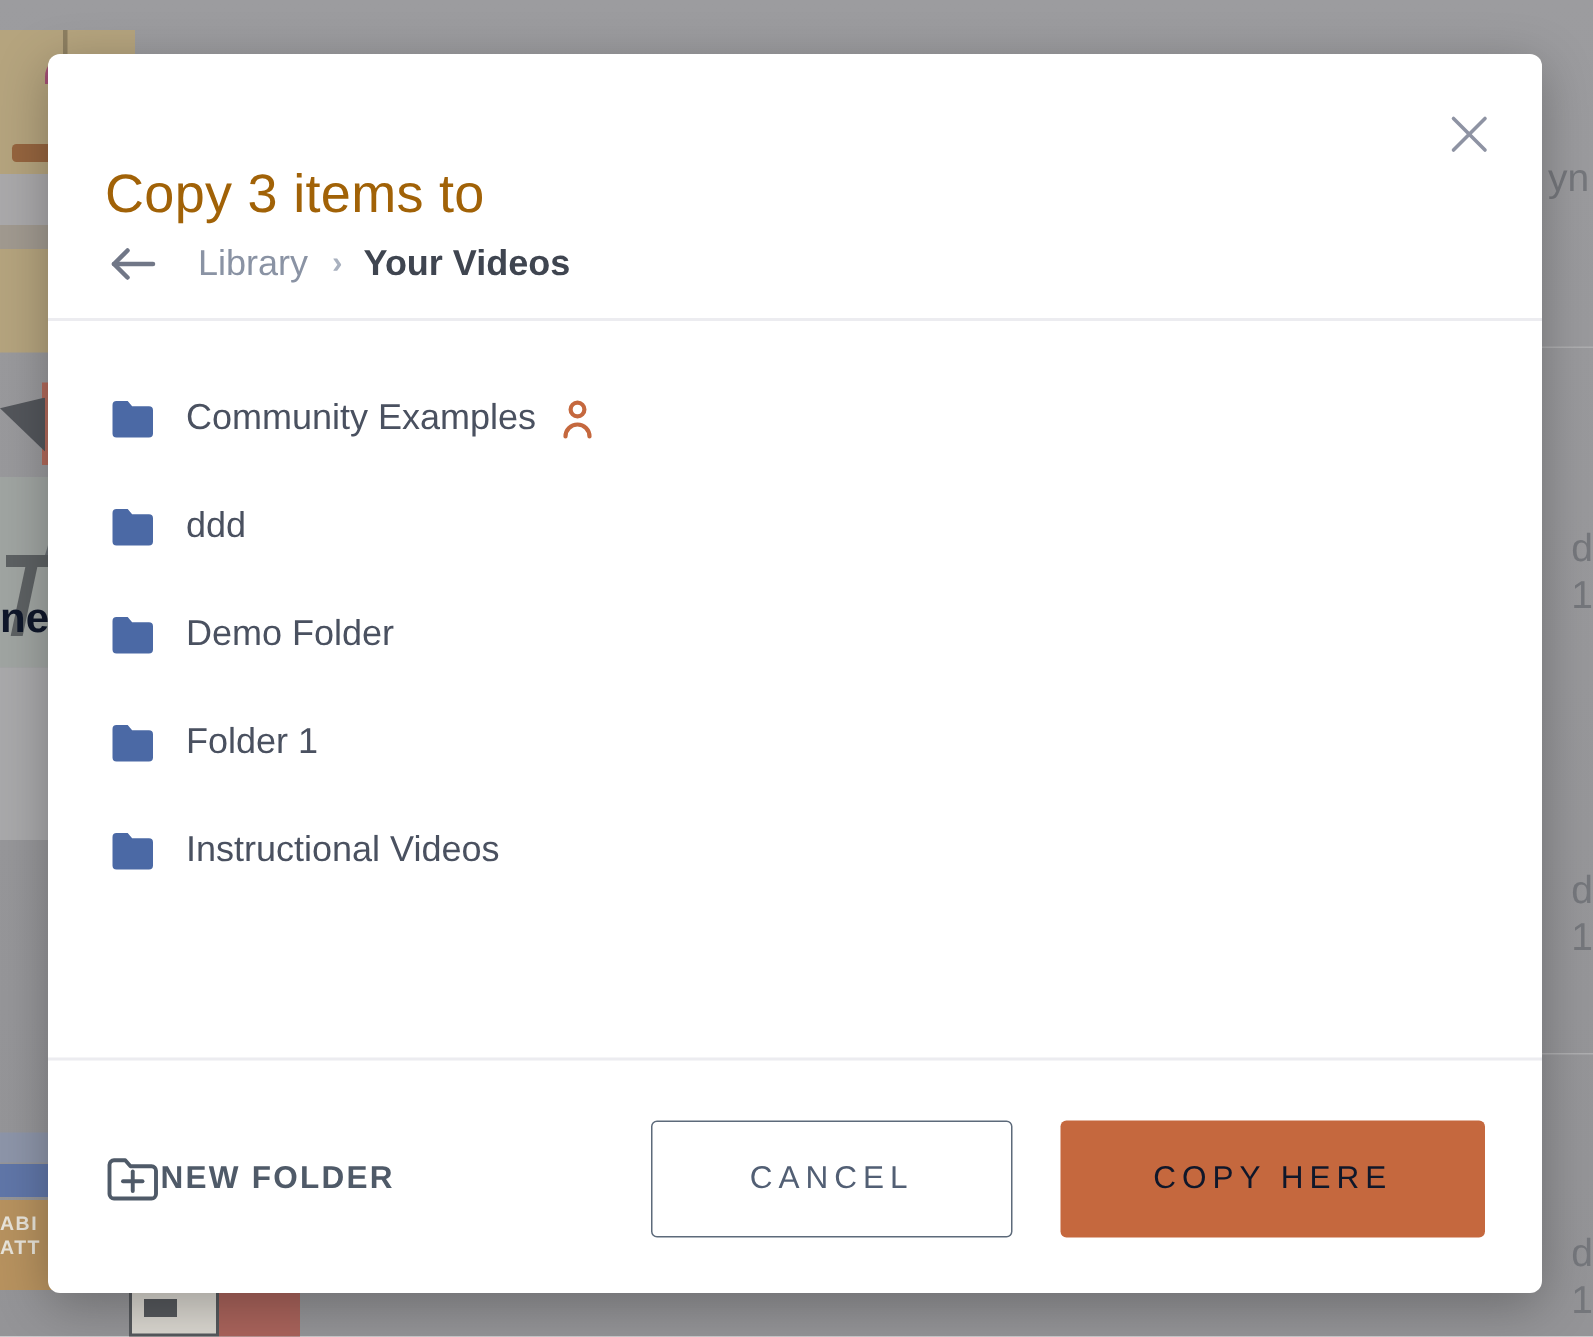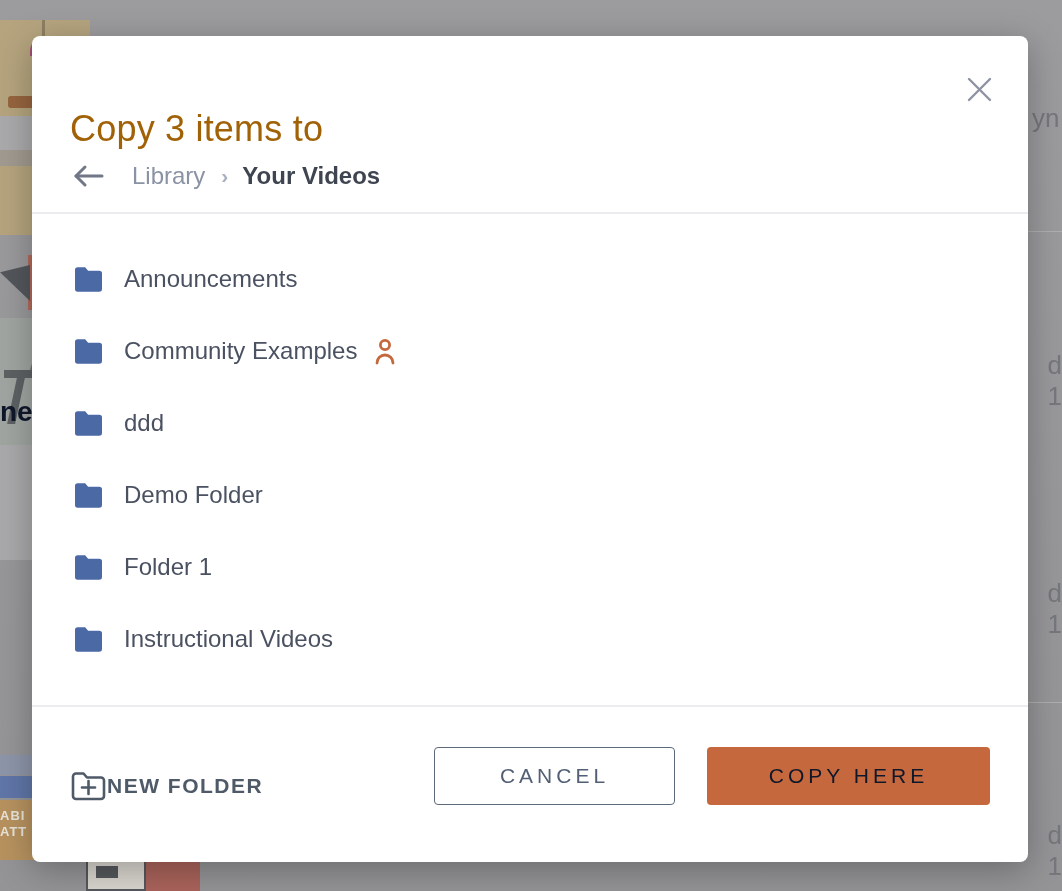--- a/index.html
+++ b/index.html
@@ -43,21 +43,21 @@
   .folder-row .shared-icon { margin-left:17px; display:flex; align-items:center; }
 
   .footer-divider { position:absolute; left:0; top:669px; width:996px;
     height:2px; background:#ececf0; }
 
   .new-folder-btn { position:absolute; left:38px; top:725px; height:50px;
     display:flex; align-items:center; cursor:pointer; }
   .new-folder-btn .nf-label { font-size:21px; font-weight:600;
     letter-spacing:1.5px; color:#4f5a68; }
 
-  .btn { position:absolute; top:711px; height:58px; border-radius:4px;
+  .btn { position:absolute; top:711px; height:78px; border-radius:4px;
     display:flex; align-items:center; justify-content:center;
     font-size:21px; letter-spacing:4px; cursor:pointer;
     font-family:"Liberation Sans", sans-serif; }
   .btn-cancel { left:402px; width:241px; background:#ffffff;
     border:1.5px solid #5d6a7a; color:#525f74; }
   .btn-copy  { left:675px; width:283px; border:none; color:#0f172a; }
 </style>
 </head>
 <body>
 
@@ -119,29 +119,20 @@
       </svg>
     </span>
     <span class="crumb-parent">Library</span>
     <span class="crumb-sep">›</span>
     <span class="crumb-current">Your Videos</span>
   </div>
 
   <div class="header-divider"></div>
 
   <div class="folder-list">
-  <div class="folder-row">
-    <span class="f-icon">
-      <svg width="33" height="27" viewBox="0 0 24 20">
-        <path d="M2 3 a2 2 0 0 1 2-2 h5.5 l2.2 2.6 H20 a2 2 0 0 1 2 2 V17 a2 2 0 0 1 -2 2 H4 a2 2 0 0 1 -2 -2 Z" fill="#4b69a5"></path>
-      </svg>
-    </span>
-    <span class="f-name">Announcements</span>
-
-  </div>
 
   <div class="folder-row">
     <span class="f-icon">
       <svg width="33" height="27" viewBox="0 0 24 20">
         <path d="M2 3 a2 2 0 0 1 2-2 h5.5 l2.2 2.6 H20 a2 2 0 0 1 2 2 V17 a2 2 0 0 1 -2 2 H4 a2 2 0 0 1 -2 -2 Z" fill="#4b69a5"></path>
       </svg>
     </span>
     <span class="f-name">Community Examples</span>
     <span class="shared-icon">
       <svg width="22" height="28" viewBox="0 0 22 28">

